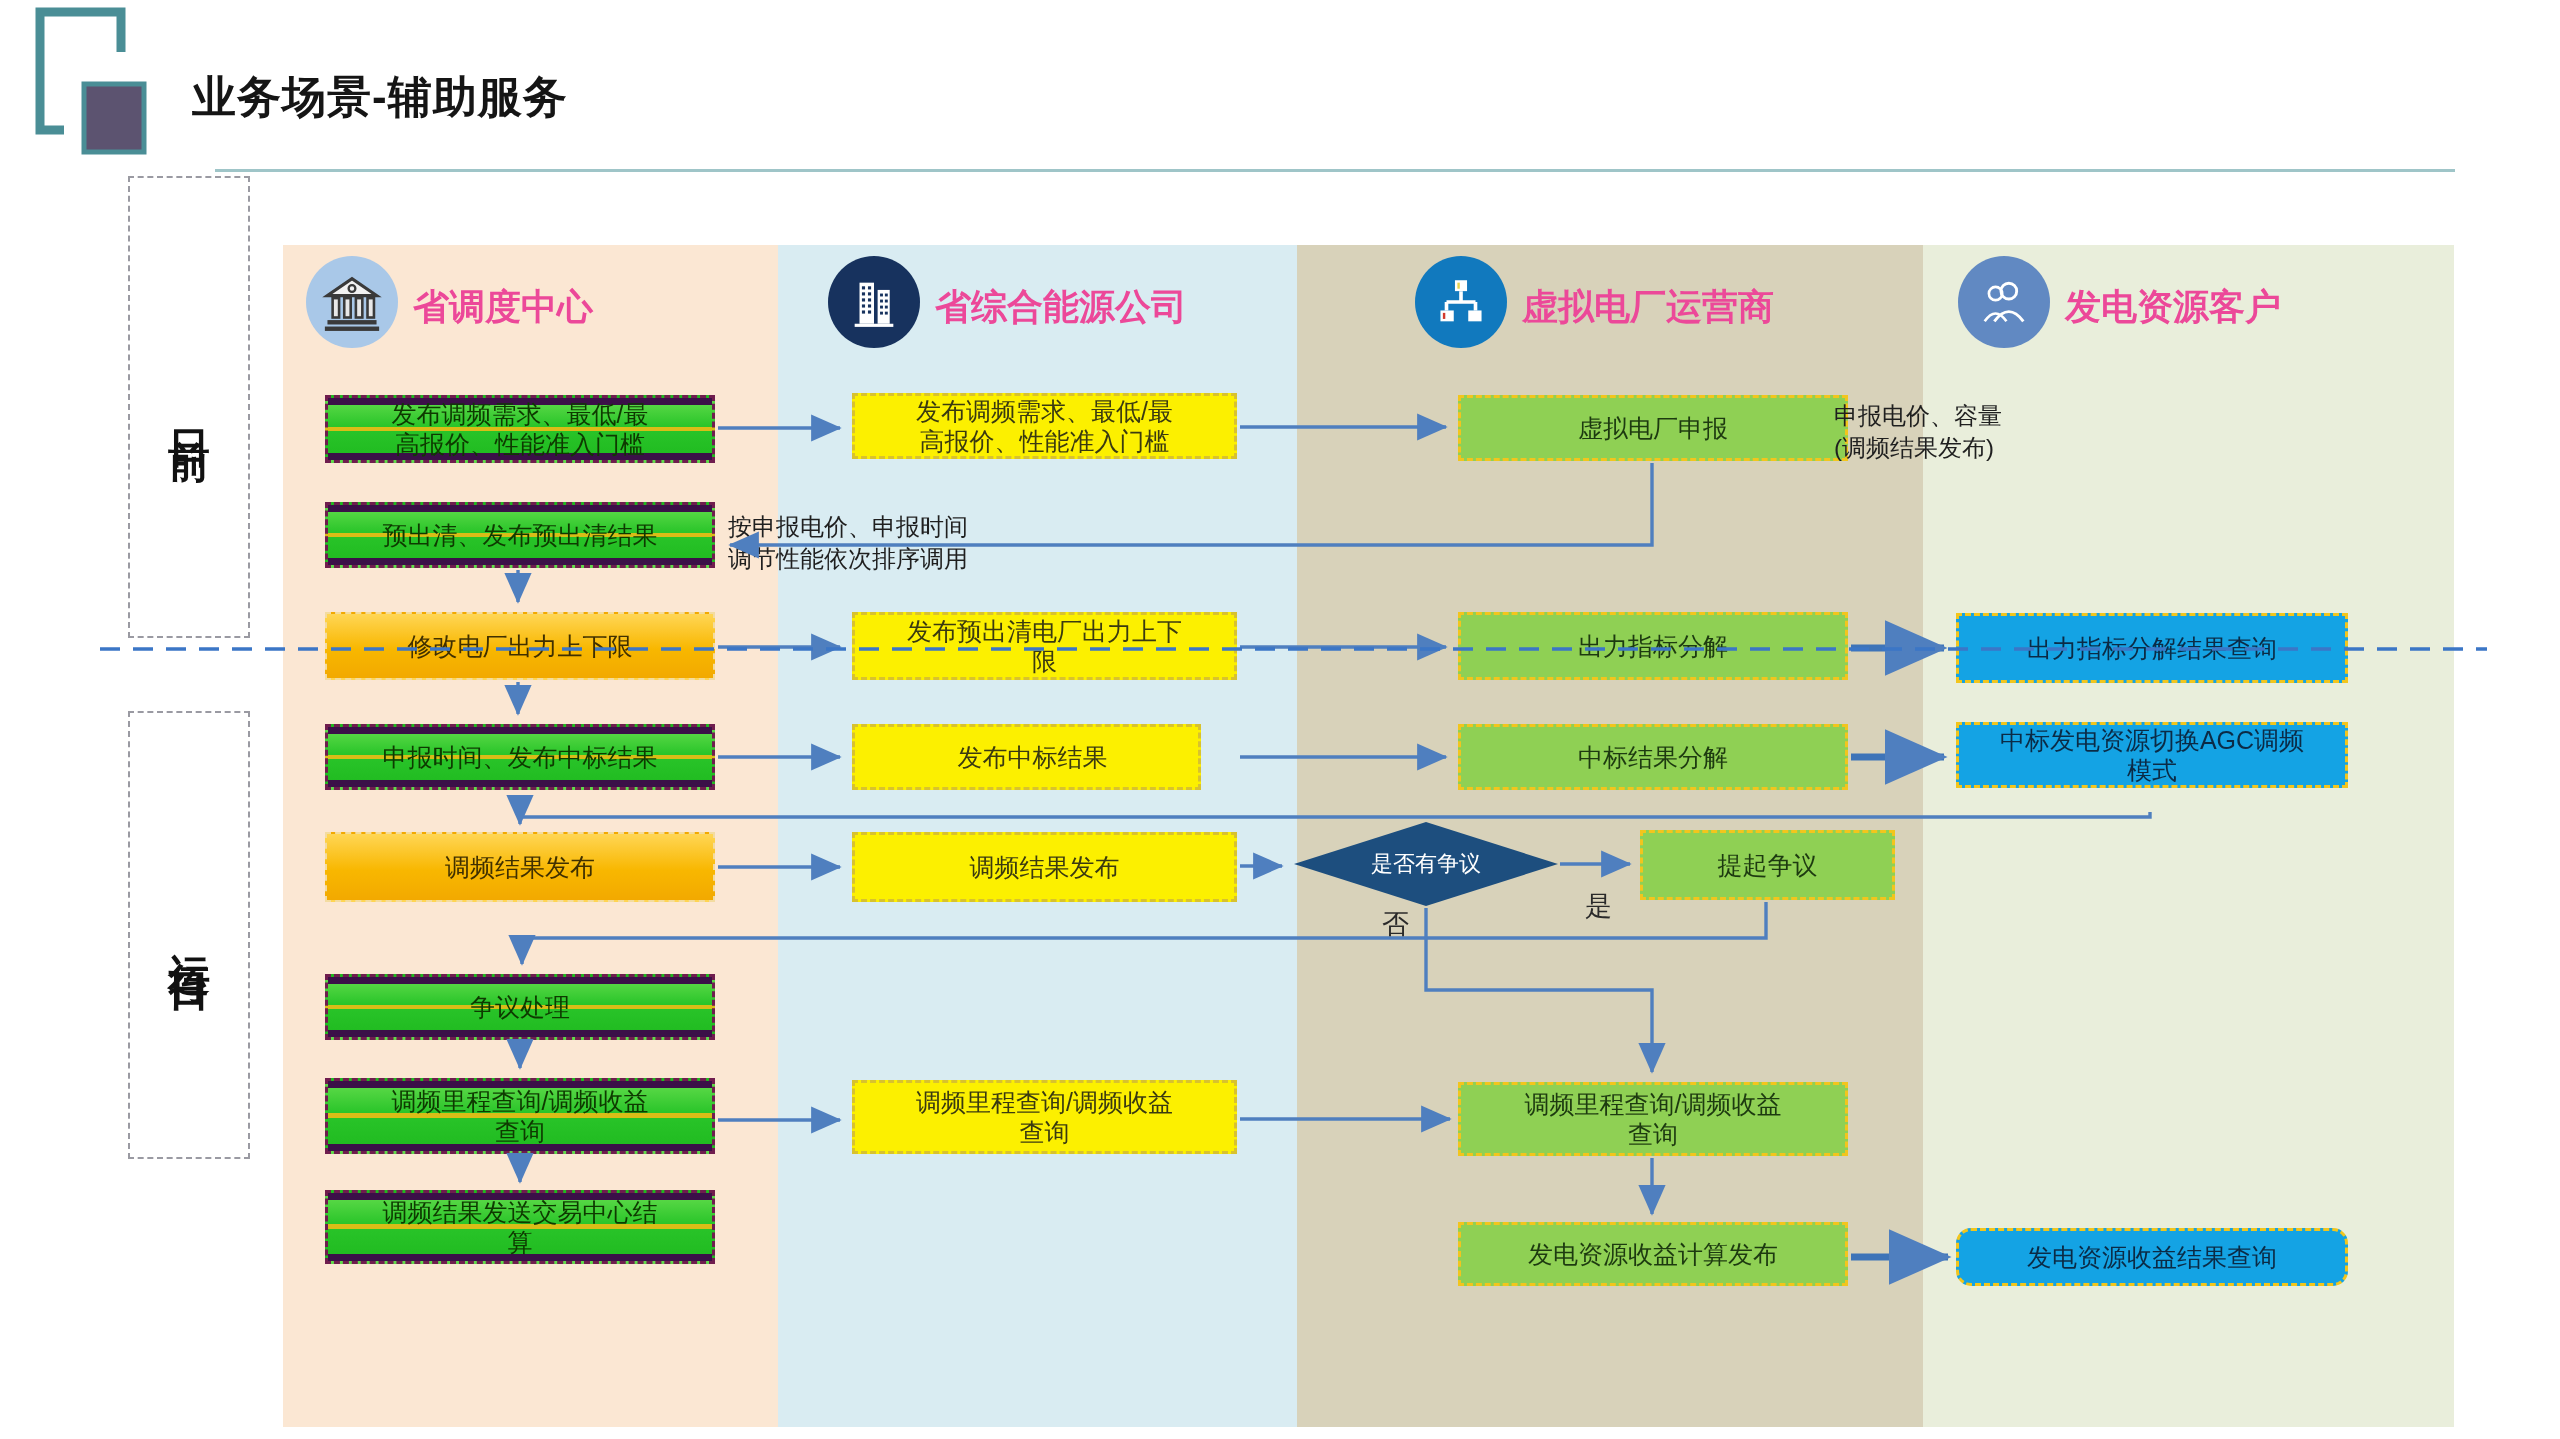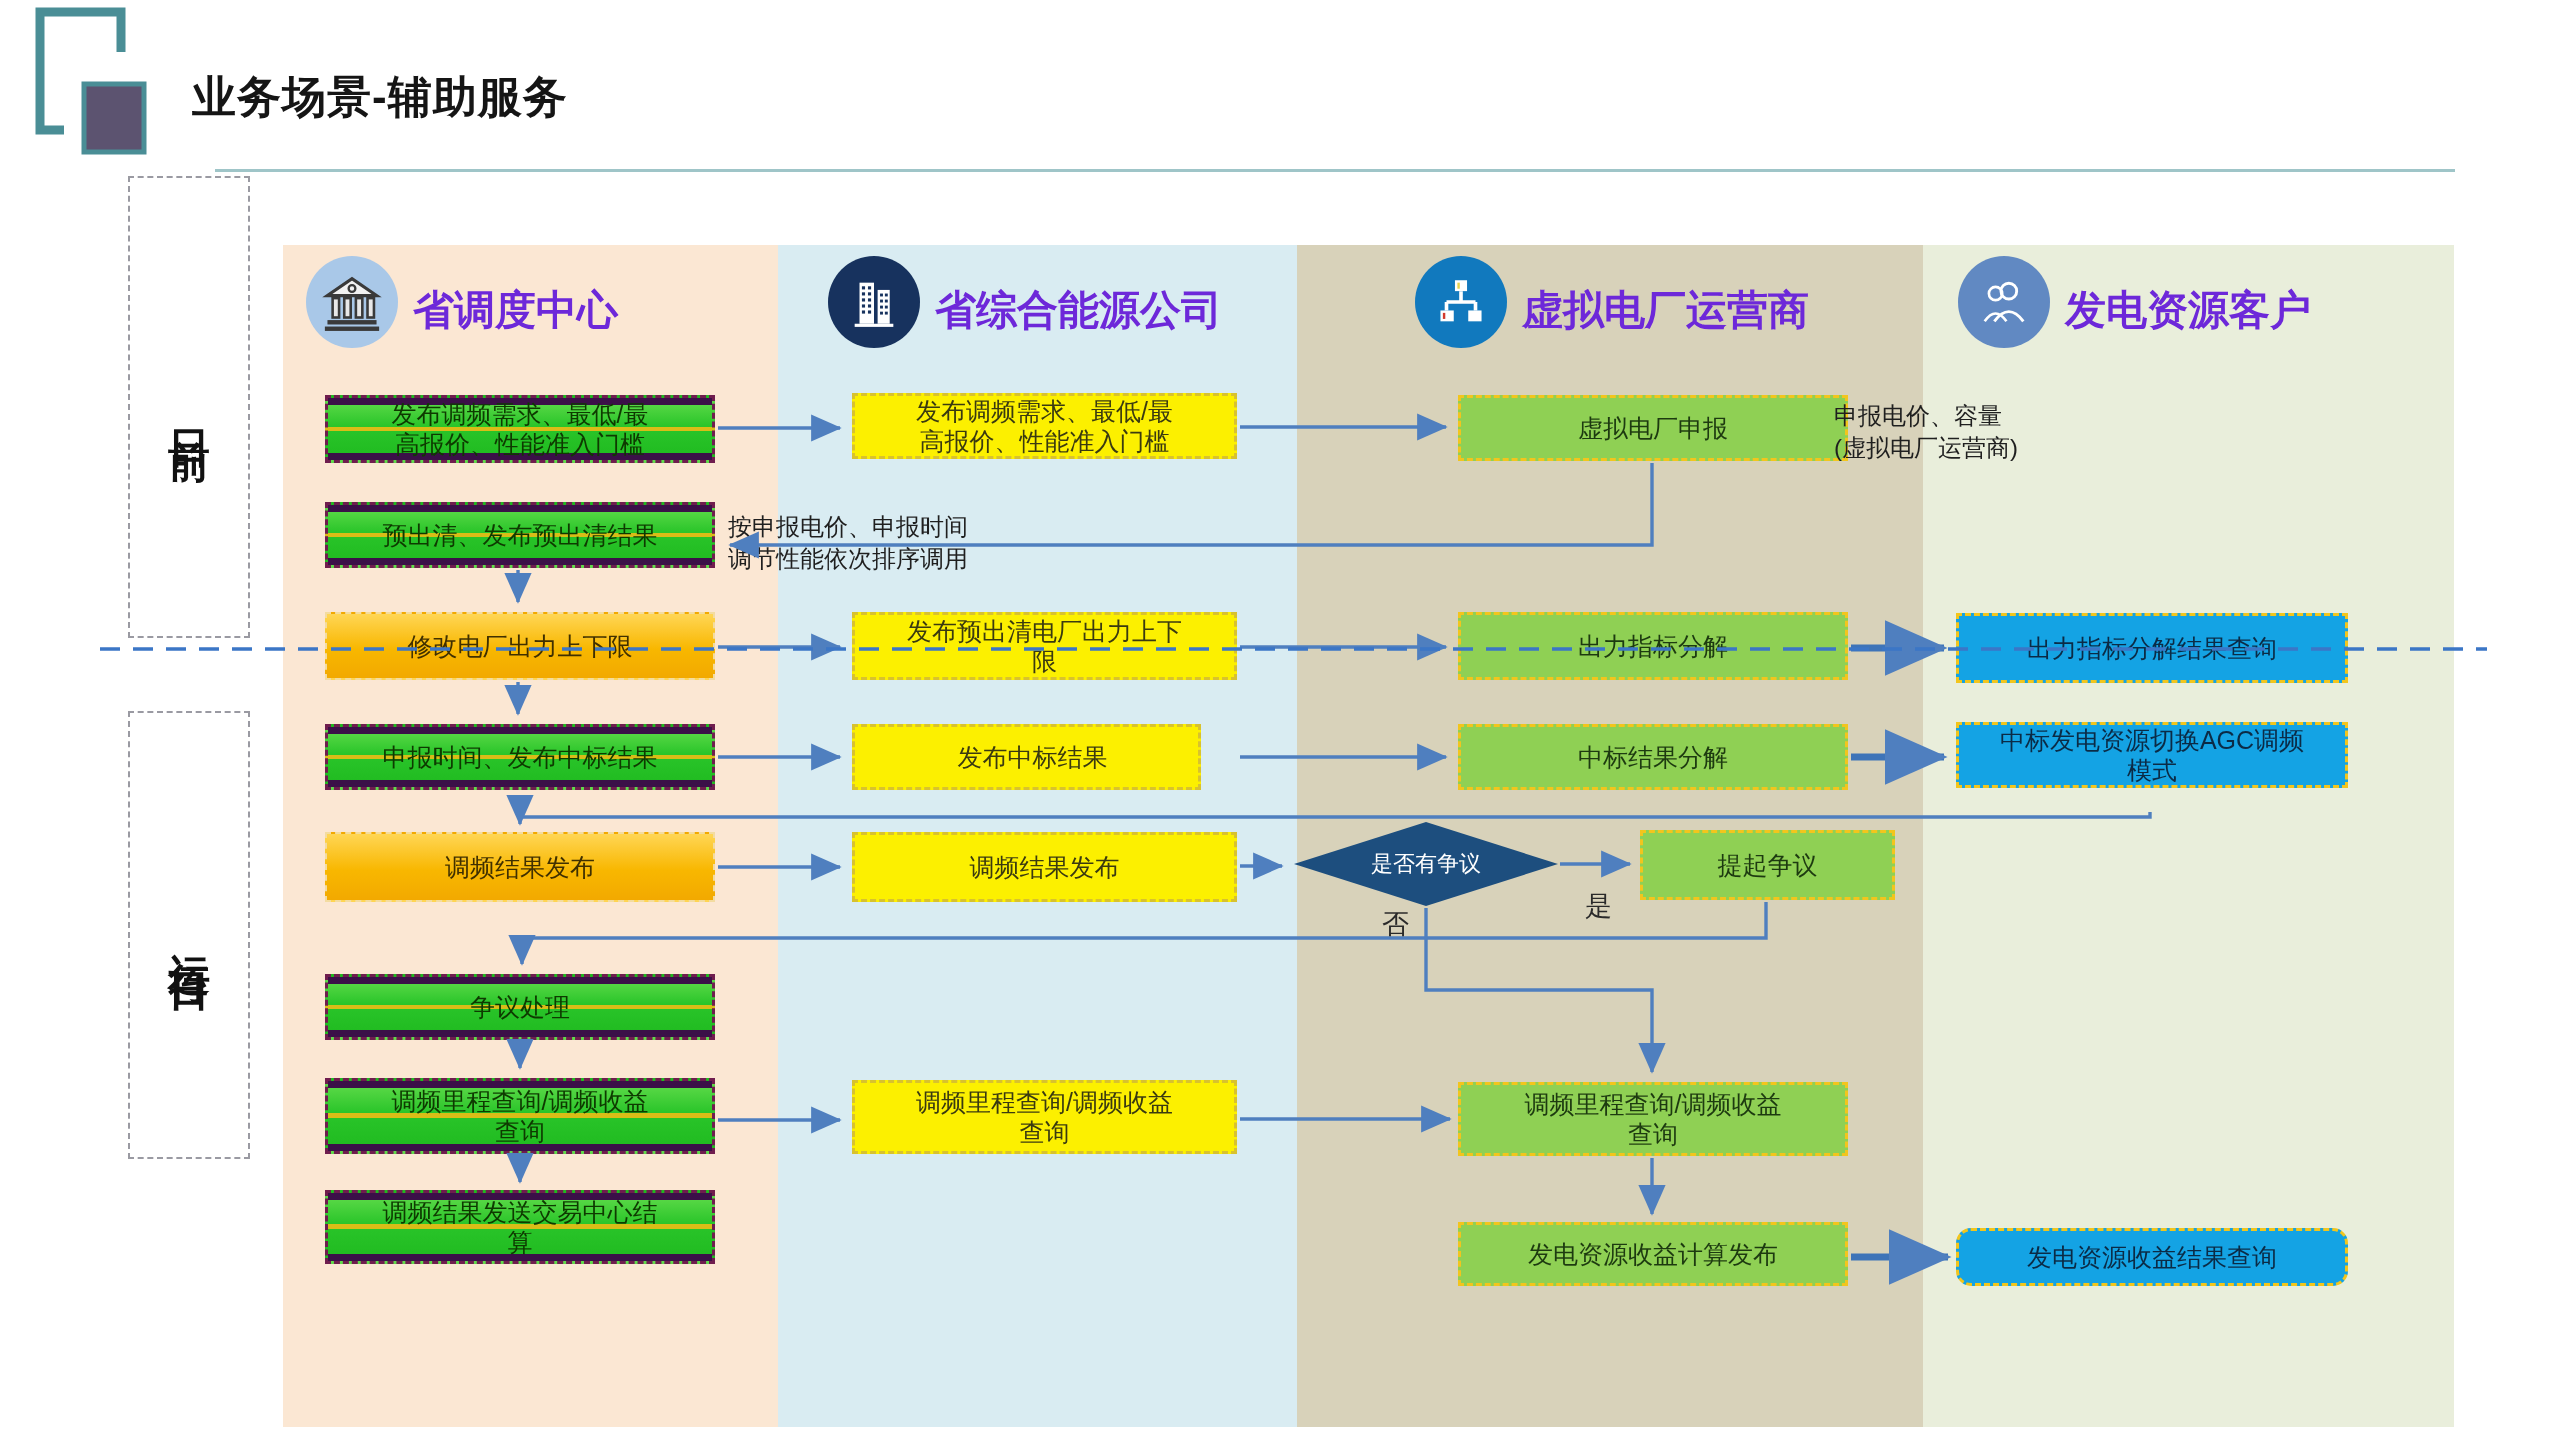--- a/index.html
+++ b/index.html
@@ -32,21 +32,21 @@
   .lane{position:absolute;top:245px;height:1182px;z-index:1;}
   #lane-dispatch{left:283px;width:495px;}
   #lane-energy{left:778px;width:519px;}
   #lane-vpp{left:1297px;width:626px;}
   #lane-customer{left:1923px;width:531px;}
   .lane-icon{
     position:absolute;border-radius:50%;width:92px;height:92px;top:256px;
     display:flex;align-items:center;justify-content:center;z-index:2;
   }
   .lane-label{
-    position:absolute;top:283px;font-size:41px;font-weight:600;color:#6d28d9;z-index:2;
+    position:absolute;top:283px;font-size:36px;font-weight:600;color:#ec4899;z-index:2;
     white-space:nowrap;
   }
   
   .bx{
     position:absolute;display:flex;align-items:center;justify-content:center;
     text-align:center;font-size:25px;line-height:1.22;box-sizing:border-box;z-index:3;
     font-weight:500;
   }
   .bx span{display:inline-block;}
   .bx-ga{ 
@@ -174,21 +174,21 @@
 
   <div id="decision">
     <span>是否有争议</span>
   </div>
 
   <div class="edge-label" id="label-yes">是</div>
   <div class="edge-label" id="label-no">否</div>
 
   <div class="annotation" id="ann-bid">
     <div>申报电价、容量</div>
-    <div>(虚拟电厂运营商)</div>
+    <div>(调频结果发布)</div>
   </div>
   <div class="annotation" id="ann-sort">
     <div>按申报电价、申报时间</div>
     <div>调节性能依次排序调用</div>
   </div>
 
   <svg id="wires" width="2560" height="1439">
     <defs>
       <marker id="arr" markerWidth="11" markerHeight="9" refX="8.5" refY="4" orient="auto">
         <path d="M0,0 L9,4 L0,8 Z" fill="#4f7fbf"></path>

